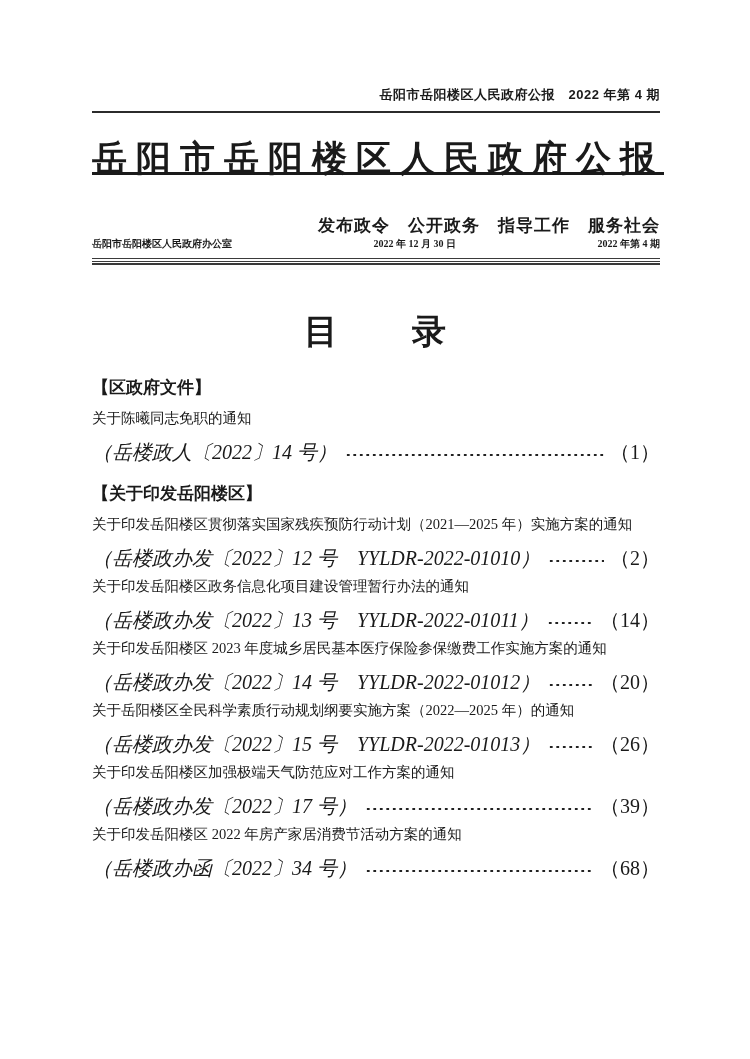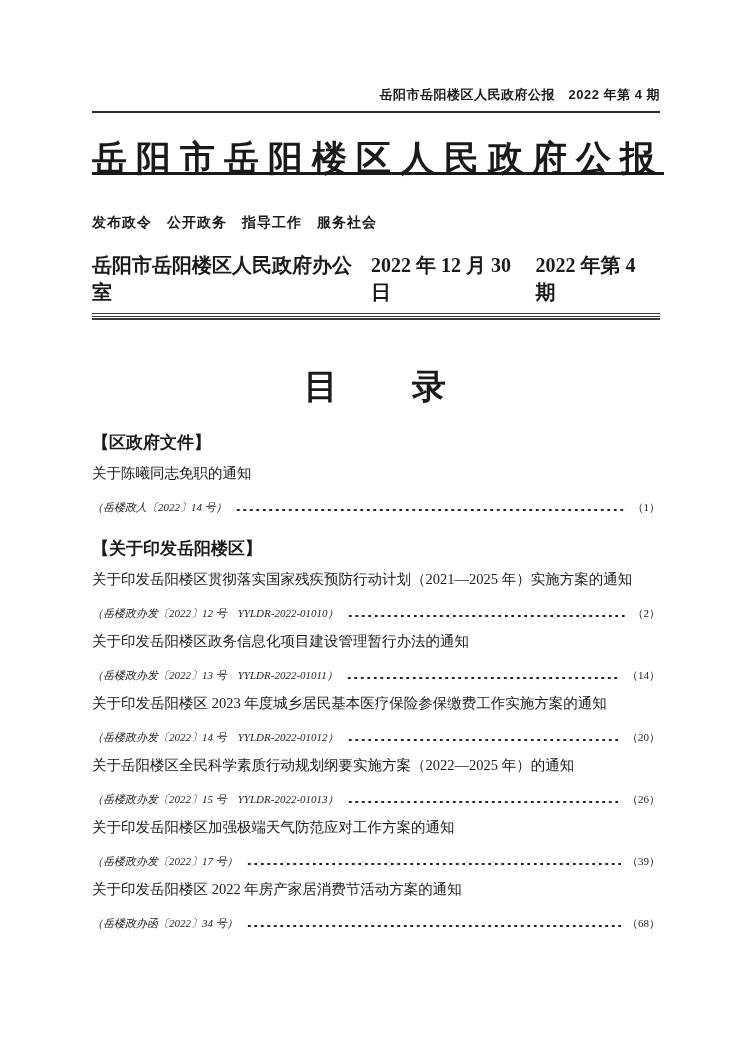--- a/index.html
+++ b/index.html
@@ -36,31 +36,30 @@
     font-size: 35px;
     letter-spacing: 9px;
     text-align: center;
     white-space: nowrap;
     text-decoration: underline;
   }
   .slogan {
     margin-top: 32px;
     font-family: Liberation Mono, monospace;
     font-weight: bold;
-    font-size: 14px;
-    text-align: left;
+    font-size: 17px;
+    text-align: right;
     letter-spacing: 1px;
   }
   .publisher-row {
-    margin-top: 20px;
     display: flex;
     justify-content: space-between;
     align-items: center;
     font-weight: bold;
-    font-size: 20px;
+    font-size: 10px;
   }
   .thick-rule {
     margin-top: 7px;
     height: 7px;
     background: repeating-linear-gradient(
       to bottom,
       #3a3a3a 0px, #3a3a3a 1.4px,
       #ffffff 1.4px, #ffffff 2.6px
     );
   }
@@ -79,21 +78,21 @@
   }
   .toc-entry-title {
     margin-top: 10px;
     font-size: 14.5px;
     line-height: 18px;
   }
   .toc-entry-number-row {
     margin-top: 16px;
     display: flex;
     align-items: flex-end;
-    font-size: 11px;
+    font-size: 20px;
     line-height: 18px;
   }
   .toc-entry-number {
     font-style: italic;
     white-space: nowrap;
   }
   .dot-leader {
     flex: 1;
     margin: 0 6px 0 8px;
     align-self: stretch;

